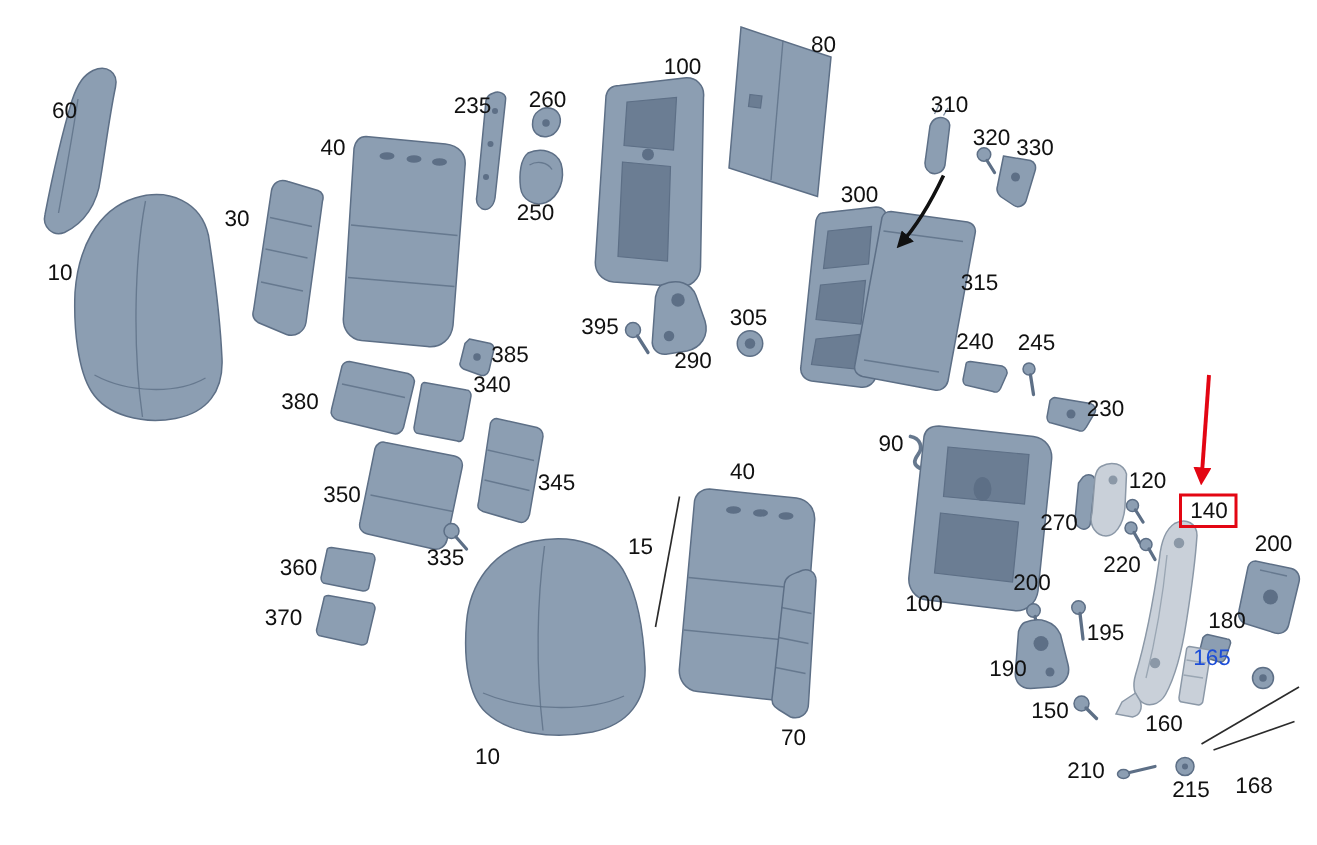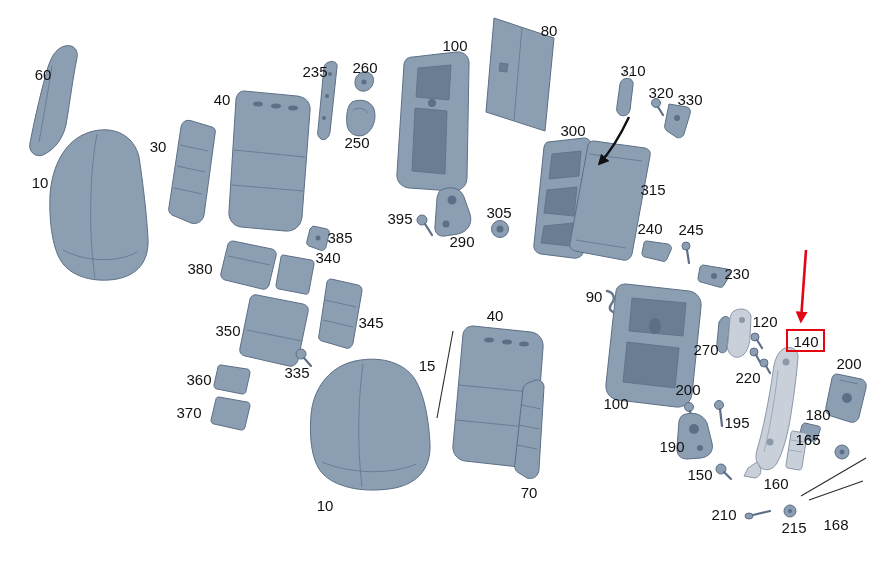--- a/index.html
+++ b/index.html
@@ -336,21 +336,21 @@
       <div class="part-label" style="left: 691px; top: 229px; color: rgb(17, 17, 17);">245</div>
       <div class="part-label" style="left: 737px; top: 273px; color: rgb(17, 17, 17);">230</div>
       <div class="part-label" style="left: 765px; top: 321px; color: rgb(17, 17, 17);">120</div>
       <div class="part-label" style="left: 806px; top: 341px; color: rgb(17, 17, 17);">140</div>
       <div class="part-label" style="left: 849px; top: 363px; color: rgb(17, 17, 17);">200</div>
       <div class="part-label" style="left: 706px; top: 349px; color: rgb(17, 17, 17);">270</div>
       <div class="part-label" style="left: 748px; top: 377px; color: rgb(17, 17, 17);">220</div>
       <div class="part-label" style="left: 688px; top: 389px; color: rgb(17, 17, 17);">200</div>
       <div class="part-label" style="left: 737px; top: 410px; color: rgb(17, 17, 17); margin-top: 12px;">195</div>
       <div class="part-label" style="left: 818px; top: 414px; color: rgb(17, 17, 17);">180</div>
-      <div class="part-label" style="left: 808px; top: 439px; color: #000000;">165</div>
+      <div class="part-label" style="left: 808px; top: 439px; color: #1d4ed8;">165</div>
       <div class="part-label" style="left: 616px; top: 403px; color: rgb(17, 17, 17);">100</div>
       <div class="part-label" style="left: 672px; top: 446px; color: rgb(17, 17, 17);">190</div>
       <div class="part-label" style="left: 700px; top: 474px; color: rgb(17, 17, 17);">150</div>
       <div class="part-label" style="left: 776px; top: 483px; color: rgb(17, 17, 17);">160</div>
       <div class="part-label" style="left: 836px; top: 508px; color: rgb(17, 17, 17); margin-top: 16px;">168</div>
       <div class="part-label" style="left: 724px; top: 514px; color: rgb(17, 17, 17);">210</div>
       <div class="part-label" style="left: 794px; top: 527px; color: rgb(17, 17, 17);">215</div>
       <div class="part-label" style="left: 325px; top: 505px; color: rgb(17, 17, 17);">10</div>
       <div class="part-label" style="left: 529px; top: 492px; color: rgb(17, 17, 17);">70</div>
     </div>

